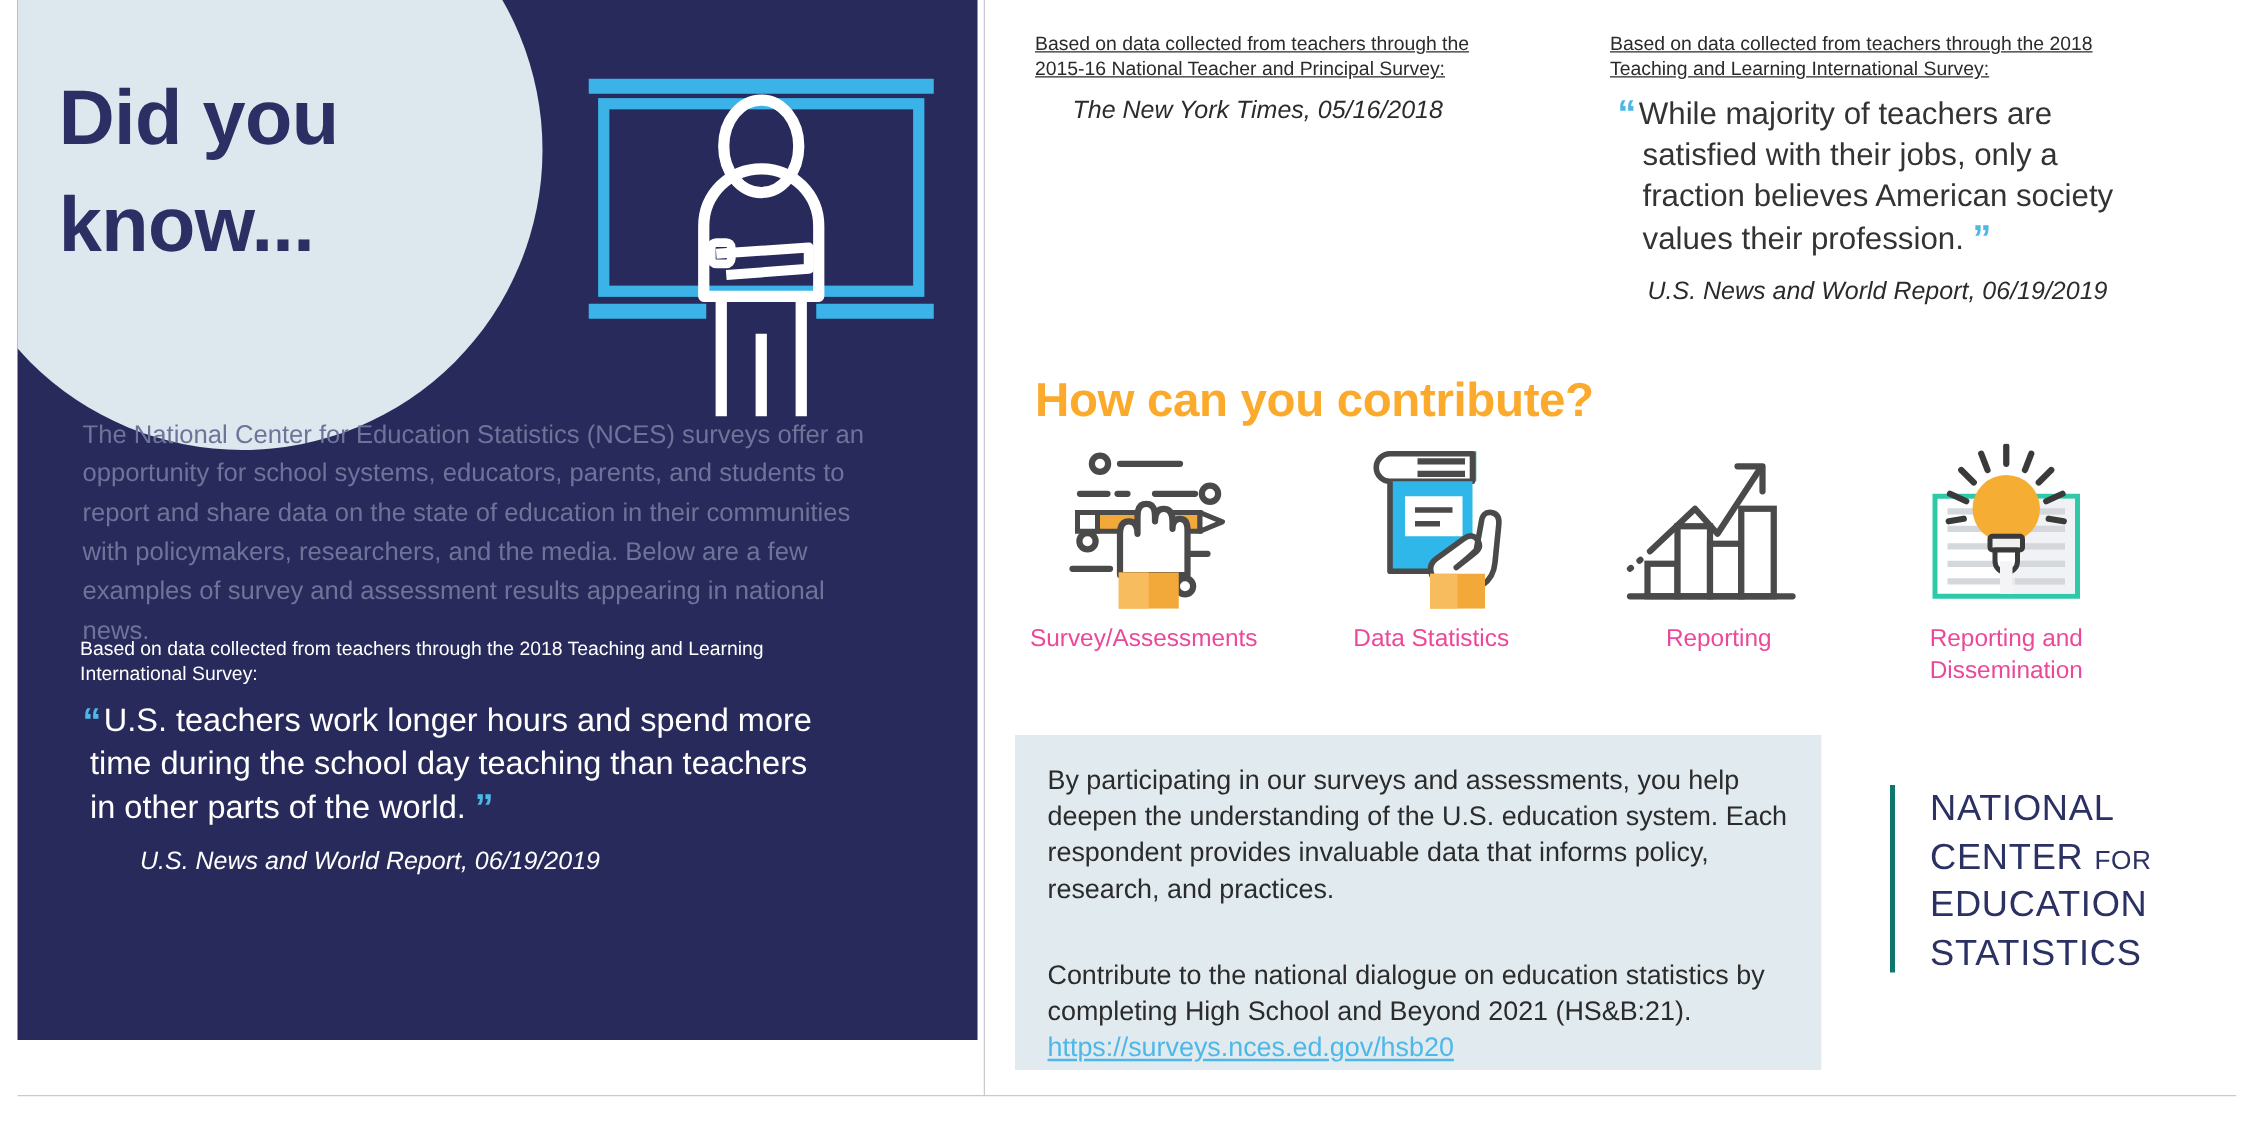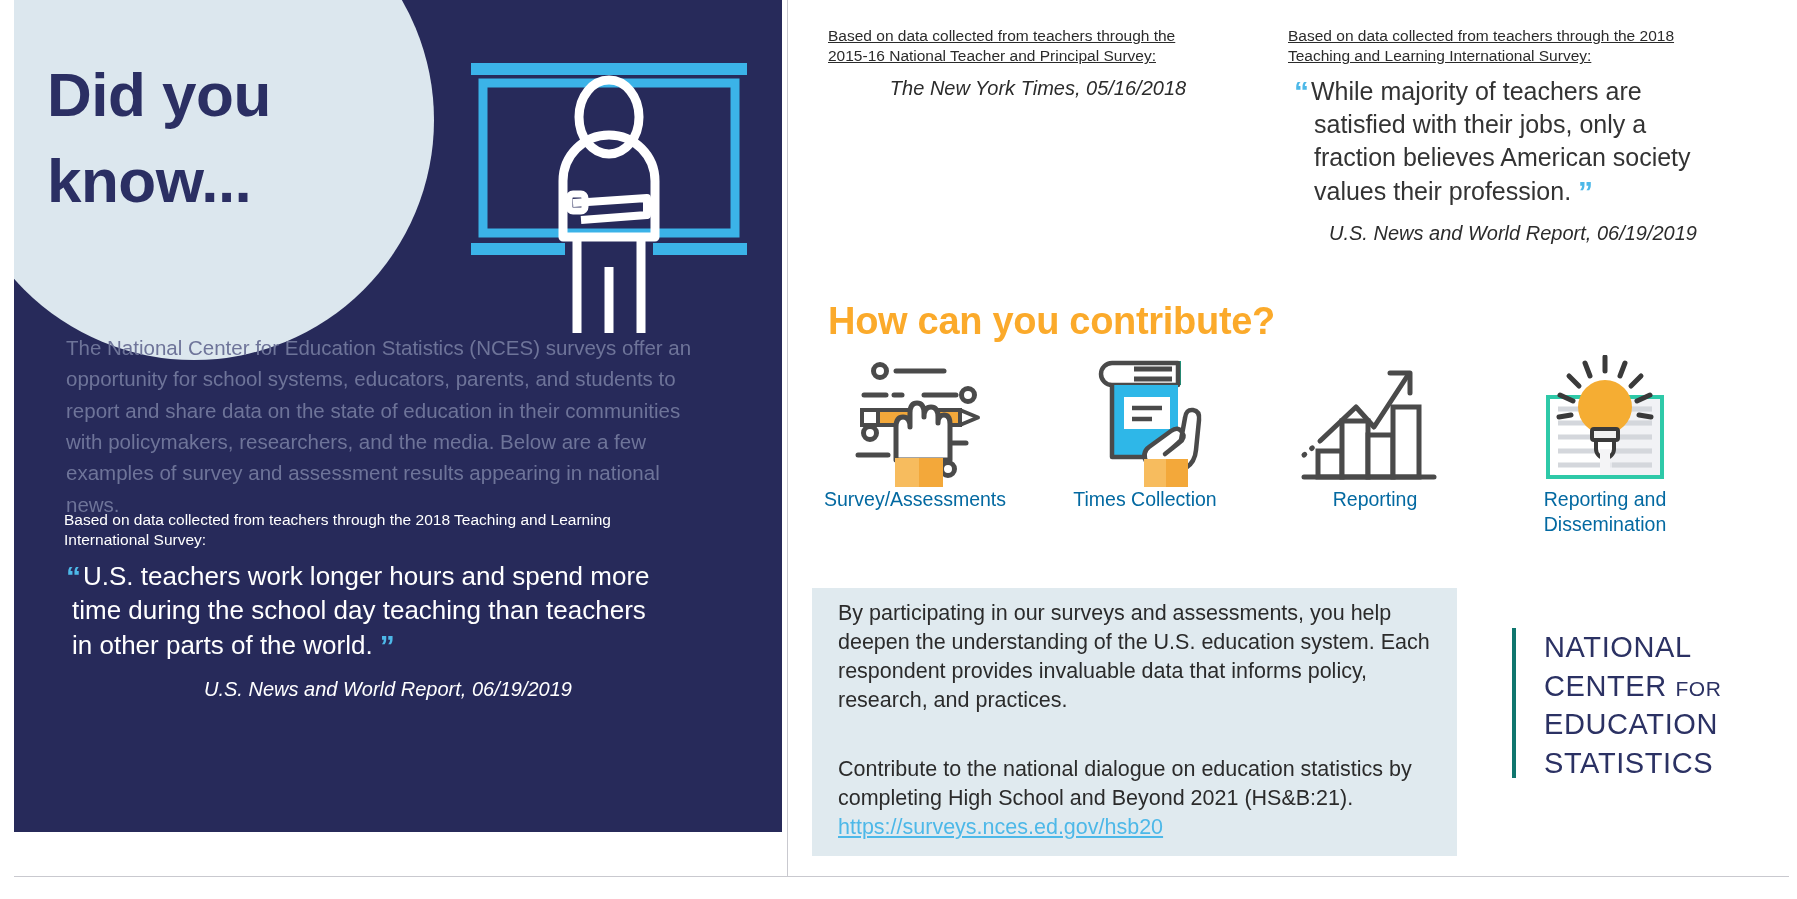--- a/index.html
+++ b/index.html
@@ -82,21 +82,20 @@
     font-size: 30px;
     line-height: 0;
     vertical-align: -2px;
   }
   .qm.open { margin-right: 2px; }
   .attribution {
     font-size: 20px;
     font-style: italic;
     color: #ffffff;
     margin-top: 16px;
-    text-align: center;
     padding-left: 48px;
   }
   .attribution.dark { color: #2b2b2b; }
 
   
   #center-divider {
     position: absolute;
     left: 787px; top: 0px;
     width: 1px; height: 876px;
     background: #c9c9cf;
@@ -149,35 +148,35 @@
     flex: 1;
     display: flex;
     flex-direction: column;
     align-items: center;
   }
   .icon-art {
     width: 150px; height: 132px;
     display: flex; align-items: flex-end; justify-content: center;
   }
   .icon-label {
-    margin-top: 0;
+    margin-top: 12px;
     font-size: 19.5px;
-    color: #0369a1;
+    color: #ec4899;
     text-align: center;
     line-height: 1.26;
   }
 
   
   #callout-box {
     position: absolute;
     left: 812px; top: 588px;
     width: 645px; height: 268px;
     background: #e0eaef;
     box-sizing: border-box;
-    padding: 11px 26px 18px 26px;
+    padding: 22px 26px 18px 26px;
   }
   .callout-para {
     font-size: 21.5px;
     line-height: 1.35;
     color: #2b2b2b;
   }
   .callout-para.second { margin-top: 40px; }
   #callout-link {
     display: inline-block;
     font-size: 21.5px;
@@ -308,21 +307,21 @@
 
           <rect x="54" y="42" width="46" height="32" fill="#ffffff"></rect>
           <line x1="62" y1="53" x2="92" y2="53" stroke="#4a4a4a" stroke-width="4.5"></line>
           <line x1="62" y1="64" x2="82" y2="64" stroke="#4a4a4a" stroke-width="4.5"></line>
 
           <path d="M77 108 q-6 -10 2 -16 l22 -16 q7 -5 11 1 q4 6 -3 11 l-14 11 l0 0 q10 -8 16 -14 l4 -22 q1 -9 8 -8 q7 1 6 10 l-3 30 q-1 12 -10 18 l-4 3 l0 0 z" fill="#ffffff" stroke="#4a4a4a" stroke-width="4.5" stroke-linejoin="round"></path>
           <rect x="74" y="104" width="44" height="28" fill="#f3a83a"></rect>
           <rect x="74" y="104" width="22" height="28" fill="#f7bc5e"></rect>
         </svg>
       </div>
-      <div class="icon-label">Times Collection</div>
+      <div class="icon-label">Data Statistics</div>
     </div>
 
     <div class="icon-cell">
       <div class="icon-art">
         <svg viewBox="0 0 150 132" width="150" height="132" aria-hidden="true">
 
           <polyline points="20,86 56,52 74,72 108,20" fill="none" stroke="#4a4a4a" stroke-width="5" stroke-linejoin="round" stroke-linecap="round"></polyline>
           <polyline points="90,18 110,18 110,38" fill="none" stroke="#4a4a4a" stroke-width="5" stroke-linejoin="round" stroke-linecap="round"></polyline>
 
           <line x1="4" y1="100" x2="18" y2="88" stroke="#4a4a4a" stroke-width="5" stroke-linecap="round" stroke-dasharray="1 9"></line>

